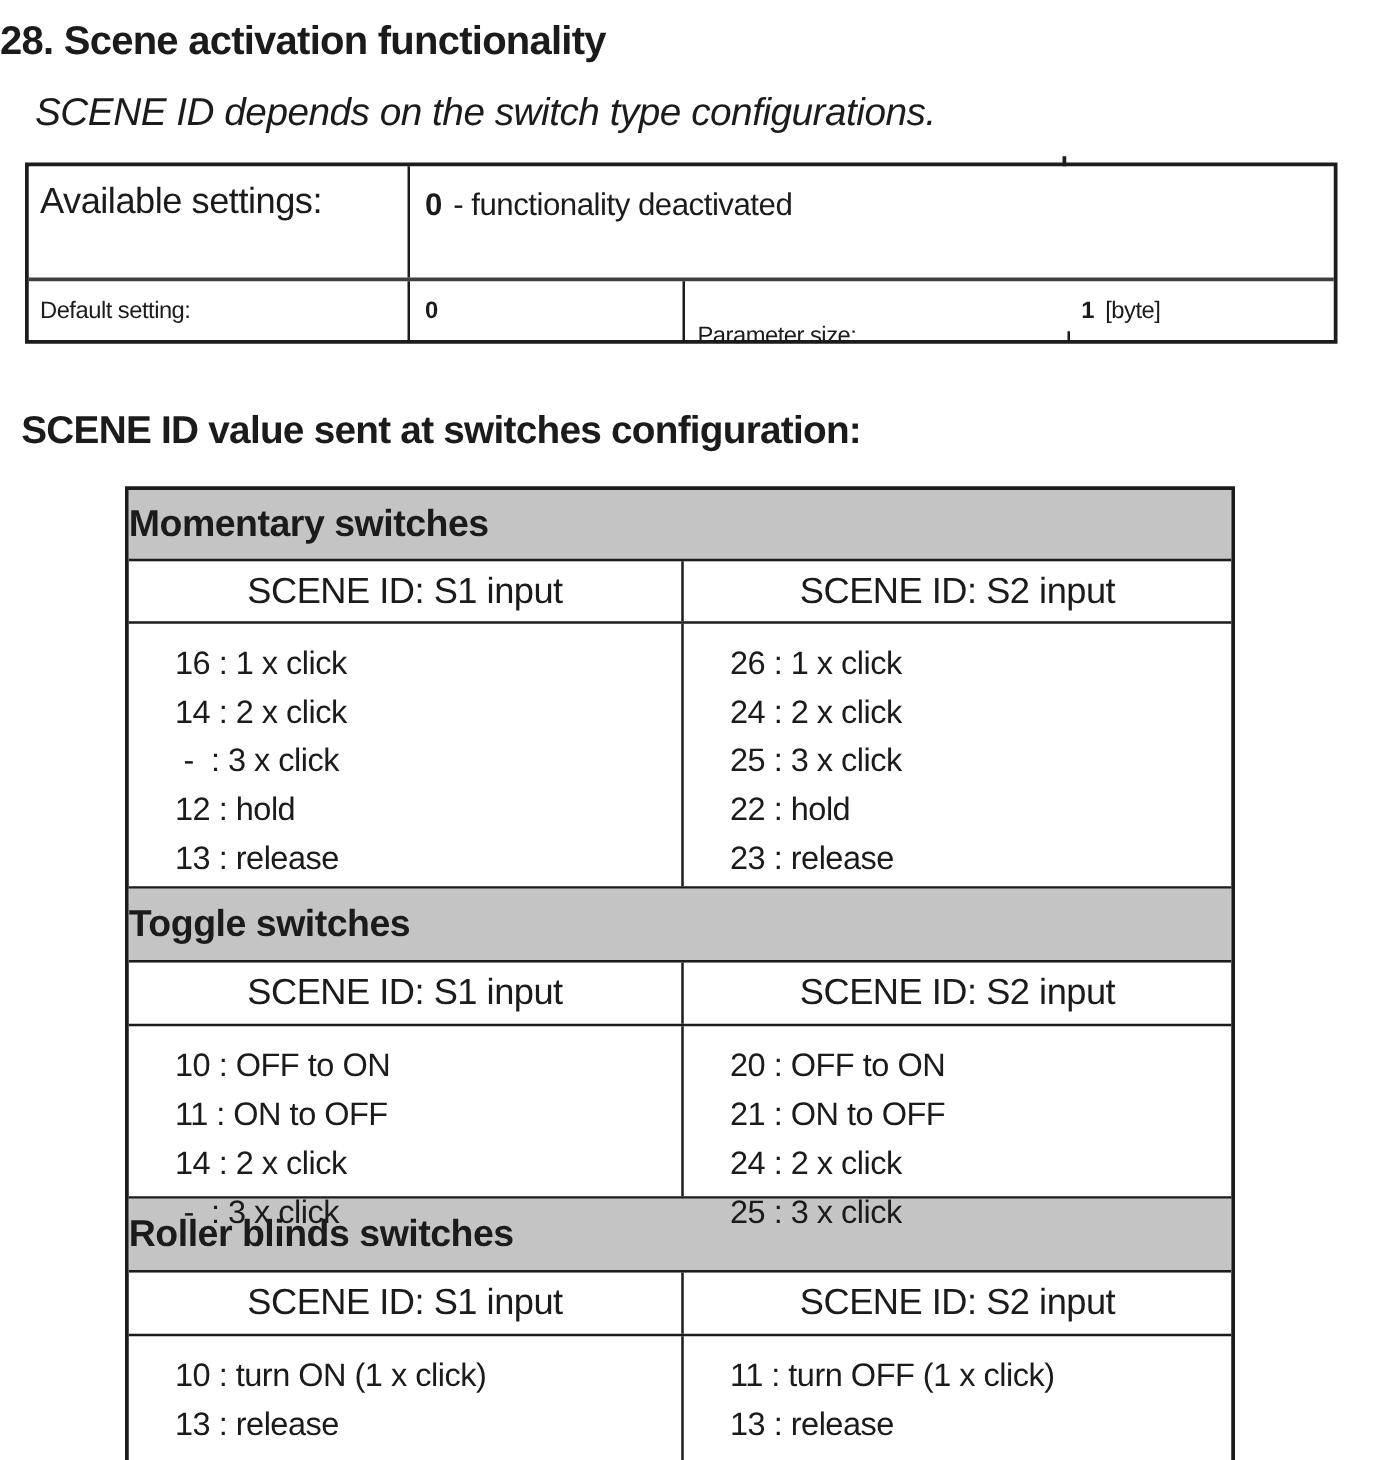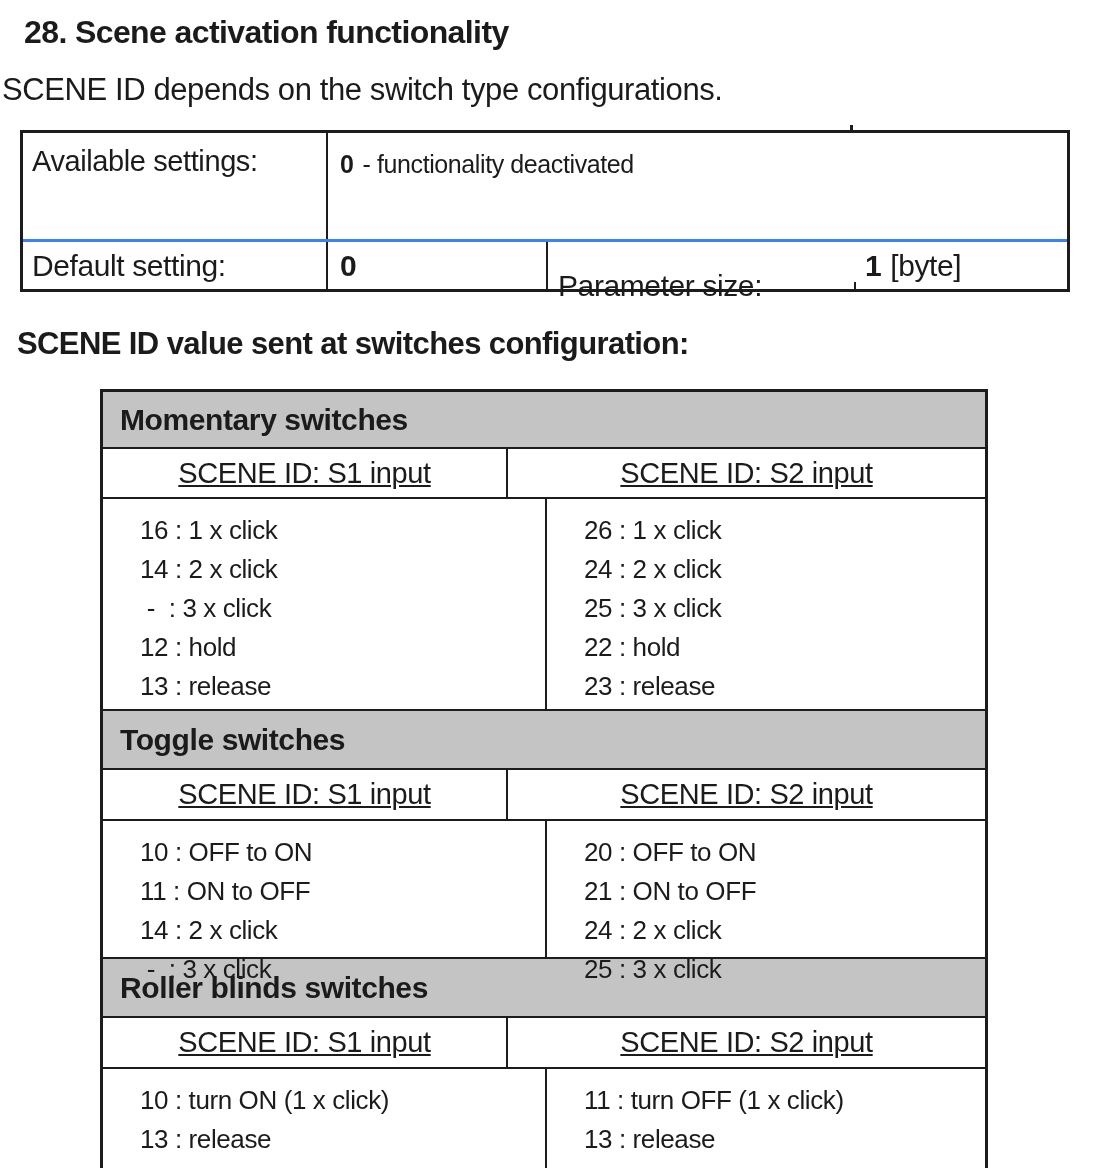--- a/index.html
+++ b/index.html
@@ -6,75 +6,75 @@
   html, body { width: 1101px; height: 1168px; overflow: hidden; }
   body {
     position: relative;
     background: #ffffff;
     color: #1b1b1b;
     font-family: "Liberation Sans", sans-serif;
   }
   .page { position: absolute; inset: 0; }
 
   .section-heading {
-    position: absolute; left: 24px; top: 14px;
+    position: absolute; left: 0; top: 14px;
     font-size: 32px; font-weight: bold; letter-spacing: -0.6px;
   }
   .intro-text {
-    position: absolute; left: 2px; top: 72px;
-    font-size: 31px; letter-spacing: -0.4px;
+    position: absolute; left: 28px; top: 72px;
+    font-size: 31px; letter-spacing: -0.4px; font-style: italic;
   }
 
   
   .settings-table {
     position: absolute; left: 20px; top: 130px; width: 1050px;
     border: 3px solid #1c1c1c; background: #fff;
   }
   .settings-table .top-tick {
     position: absolute; left: 827px; top: -8px; width: 3px; height: 8px;
     background: #1c1c1c;
   }
-  .st-row1 { display: flex; height: 109px; border-bottom: 3px solid #3b82f6; }
+  .st-row1 { display: flex; height: 92px; border-bottom: 3px solid #404040; }
   .st-label {
     width: 305px; border-right: 2px solid #1c1c1c;
     padding: 12px 0 0 9px; font-size: 29px; letter-spacing: -0.4px;
   }
   .st-values { flex: 1; padding: 5px 0 0 12px; font-size: 25px; line-height: 53px; letter-spacing: -0.4px; }
-  .st-row2 { display: flex; height: 47px; font-size: 30px; letter-spacing: -0.4px; }
+  .st-row2 { display: flex; height: 47px; font-size: 19px; letter-spacing: -0.4px; }
   .st-row2 > div { display: flex; align-items: center; }
   .st-c1 { width: 305px; border-right: 2px solid #1c1c1c; padding-left: 9px; }
   .st-c2 { width: 220px; border-right: 2px solid #1c1c1c; padding-left: 12px; }
   .st-c3 { width: 308px; border-right: 2px solid #1c1c1c; padding-left: 10px; margin-top: 40px; }
   .st-c4 { flex: 1; padding-left: 9px; }
   .b { font-weight: bold; }
   .desc { margin-left: 9px; }
 
   .scene-heading {
     position: absolute; left: 17px; top: 326px;
     font-size: 31px; font-weight: bold; letter-spacing: -0.6px;
   }
 
   
   .scene-table {
     position: absolute; left: 100px; top: 389px; width: 888px; height: 820px;
     border: 3px solid #1c1c1c; background: #fff;
   }
   .band {
     border-bottom: 2px solid #1c1c1c; background: #c4c4c4;
-    display: flex; align-items: center; padding-left: 17px;
+    display: flex; align-items: center; 
     font-size: 30px; font-weight: bold; letter-spacing: -0.4px;
   }
   .band-1 { height: 57px; }
   .band-2, .band-3 { height: 59px; }
   .hdr-row { display: flex; border-bottom: 2px solid #1c1c1c; font-size: 29px; letter-spacing: -0.4px; }
   .hdr-row-1 { height: 50px; }
   .hdr-row-2, .hdr-row-3 { height: 51px; }
   .hdr-cell {
-    width: 405px; border-right: 2px solid #1c1c1c;
-    display: flex; align-items: center; justify-content: center; text-decoration: underline;
+    width: 444px; border-right: 2px solid #1c1c1c;
+    display: flex; align-items: center; justify-content: center;
   }
   .hdr-cell.right { width: auto; flex: 1; border-right: none; }
   .data-row { display: flex; border-bottom: 2px solid #1c1c1c; font-size: 26px; letter-spacing: -0.4px; }
   .data-row-1 { height: 212px; }
   .data-row-2 { height: 138px; }
   .data-row-3 { height: 130px; border-bottom: none; }
   .data-cell {
     width: 444px; border-right: 2px solid #1c1c1c;
     padding: 12px 0 0 37px; line-height: 39px; white-space: pre-wrap;
   }

